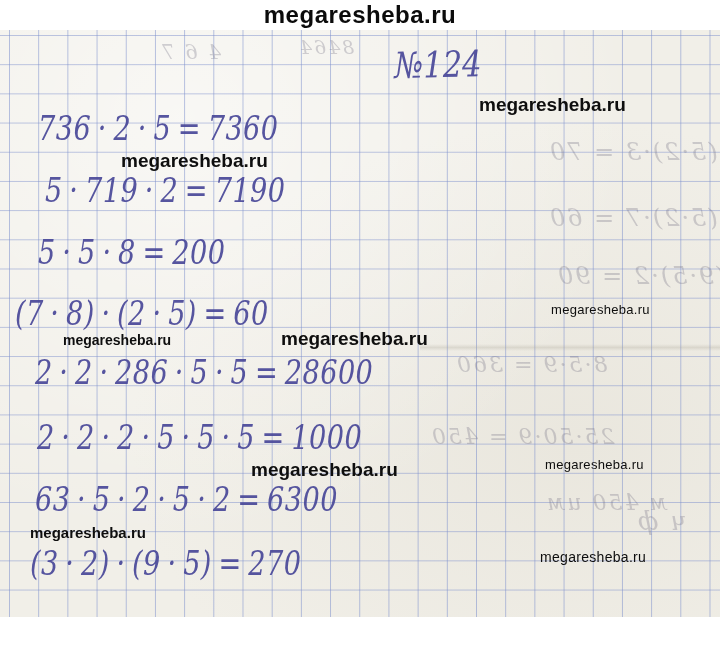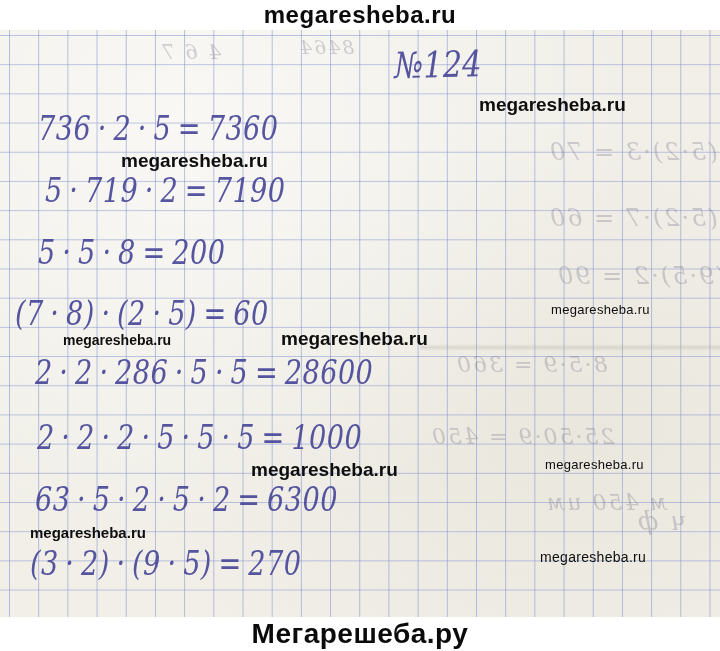--- a/index.html
+++ b/index.html
@@ -97,17 +97,14 @@
   <span class="wm wm-r" style="left:551px;top:302px;">megaresheba.ru</span>
   <span class="wm wm-b" style="left:251px;top:459px;">megaresheba.ru</span>
   <span class="wm wm-r" style="left:545px;top:457px;">megaresheba.ru</span>
   <span class="wm wm-m" style="left:30px;top:524px;font-size:15px;">megaresheba.ru</span>
   <span class="wm wm-r" style="left:540px;top:549px;font-size:14px;">megaresheba.ru</span>
 
   <div class="band-top">
     <span class="wm-title">megaresheba.ru</span>
   </div>
 
-  <div class="band-bottom">
-    <span class="brand-footer">Мегарешеба.ру</span>
-  </div>
 
 </div>
 
 </body></html>

